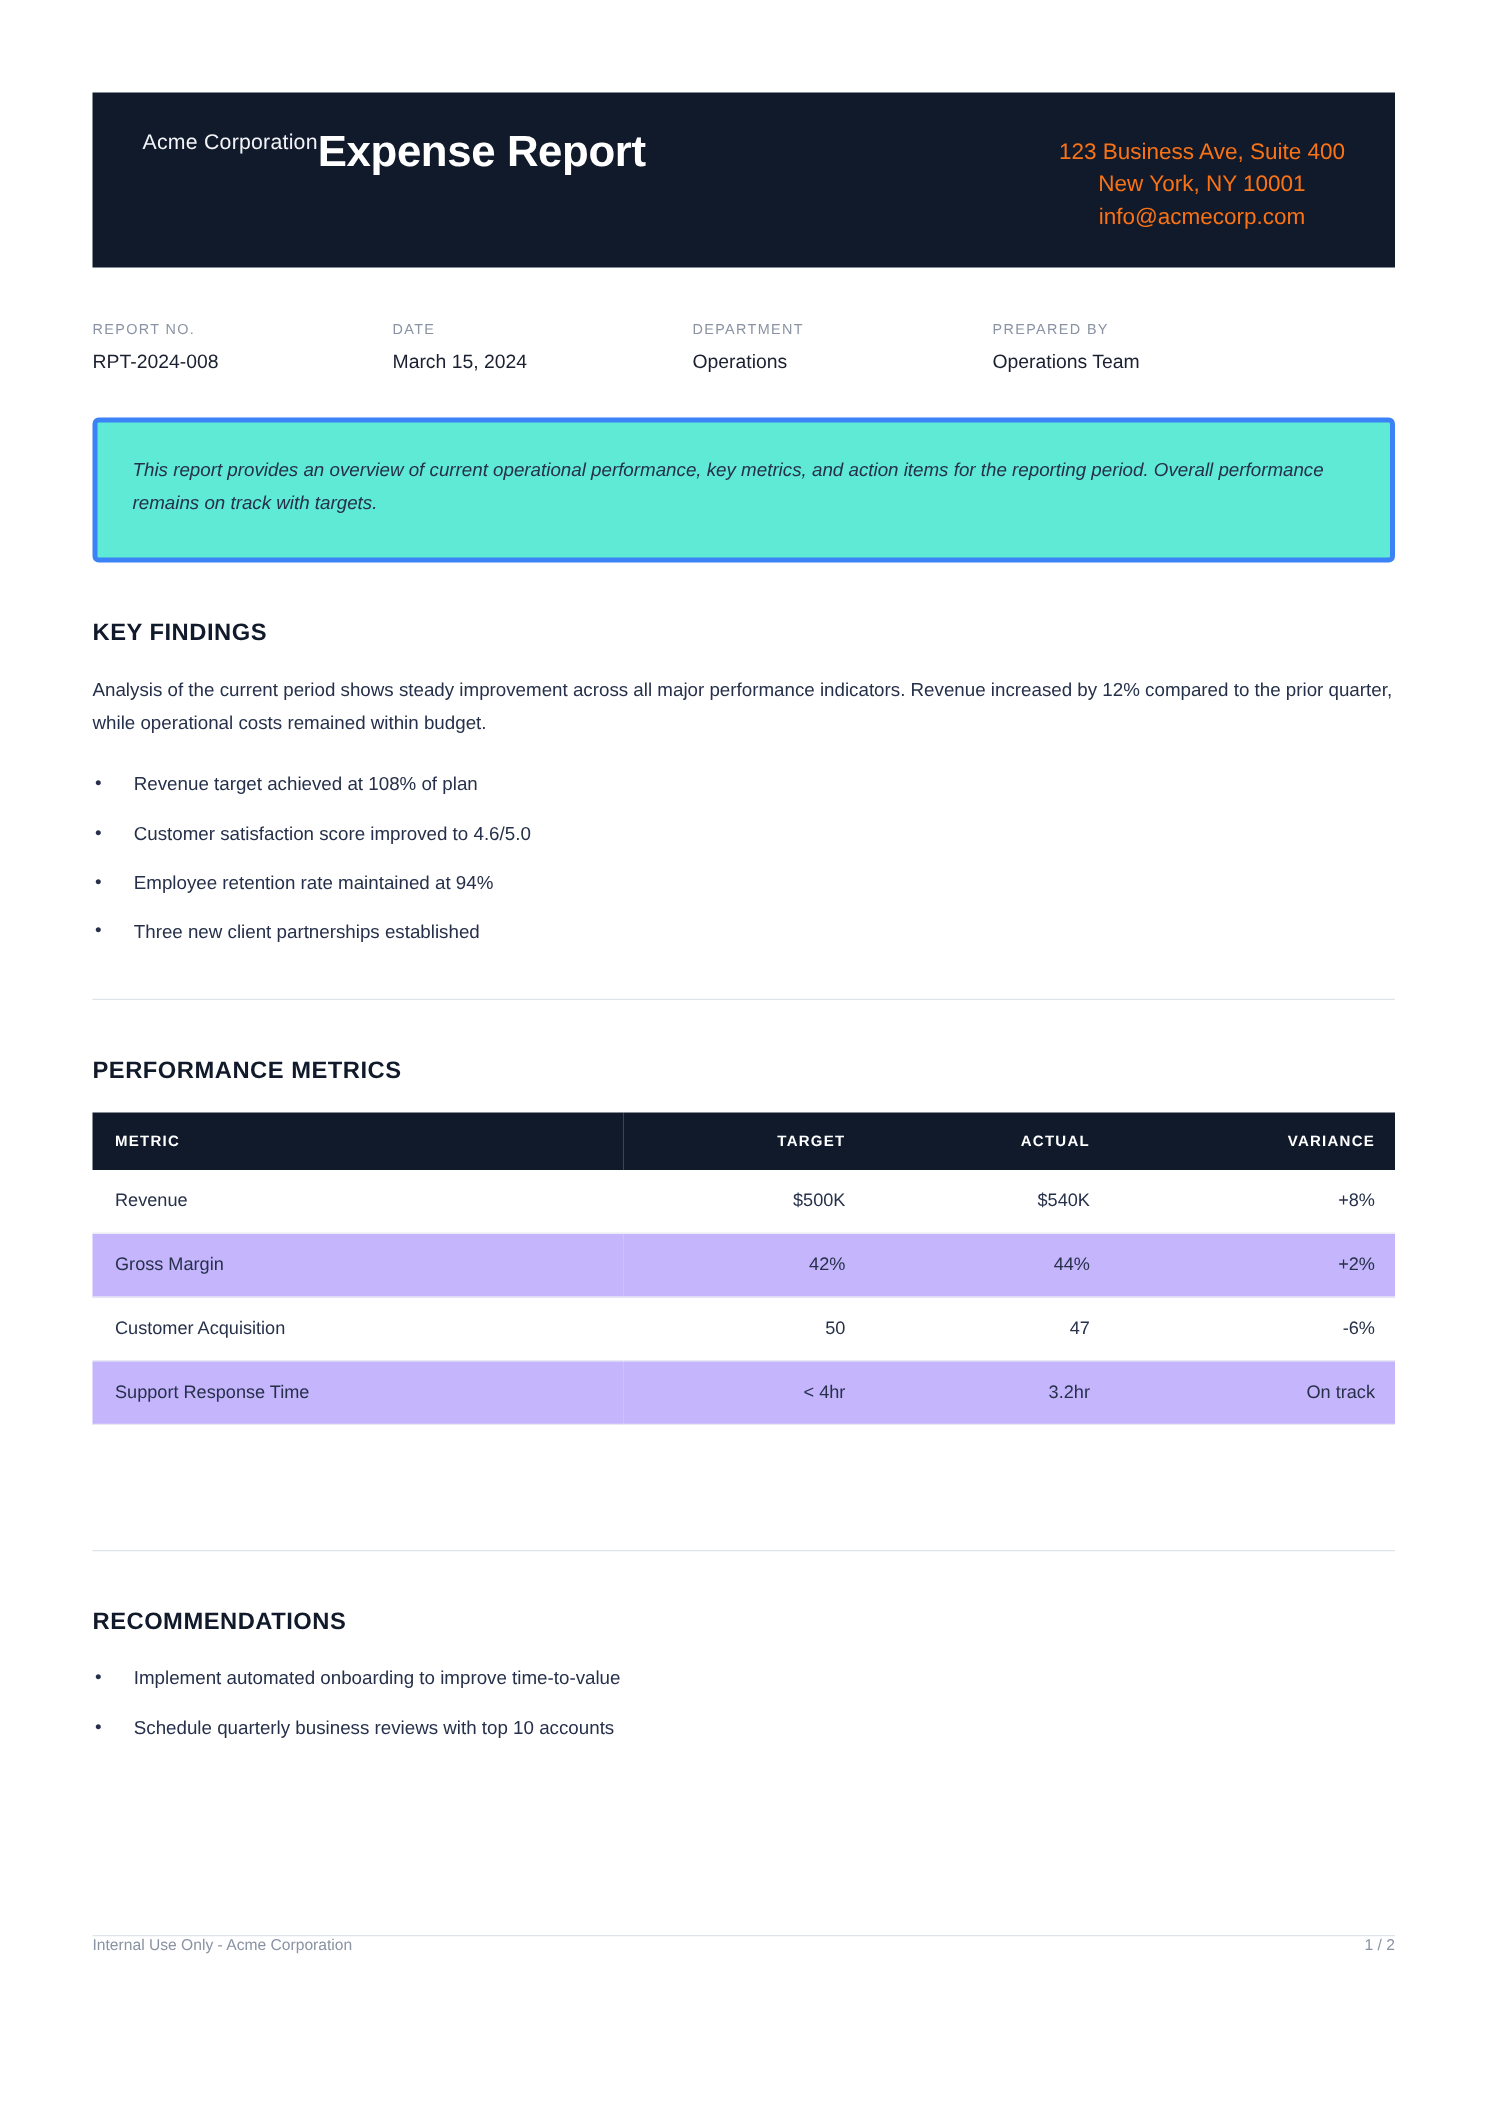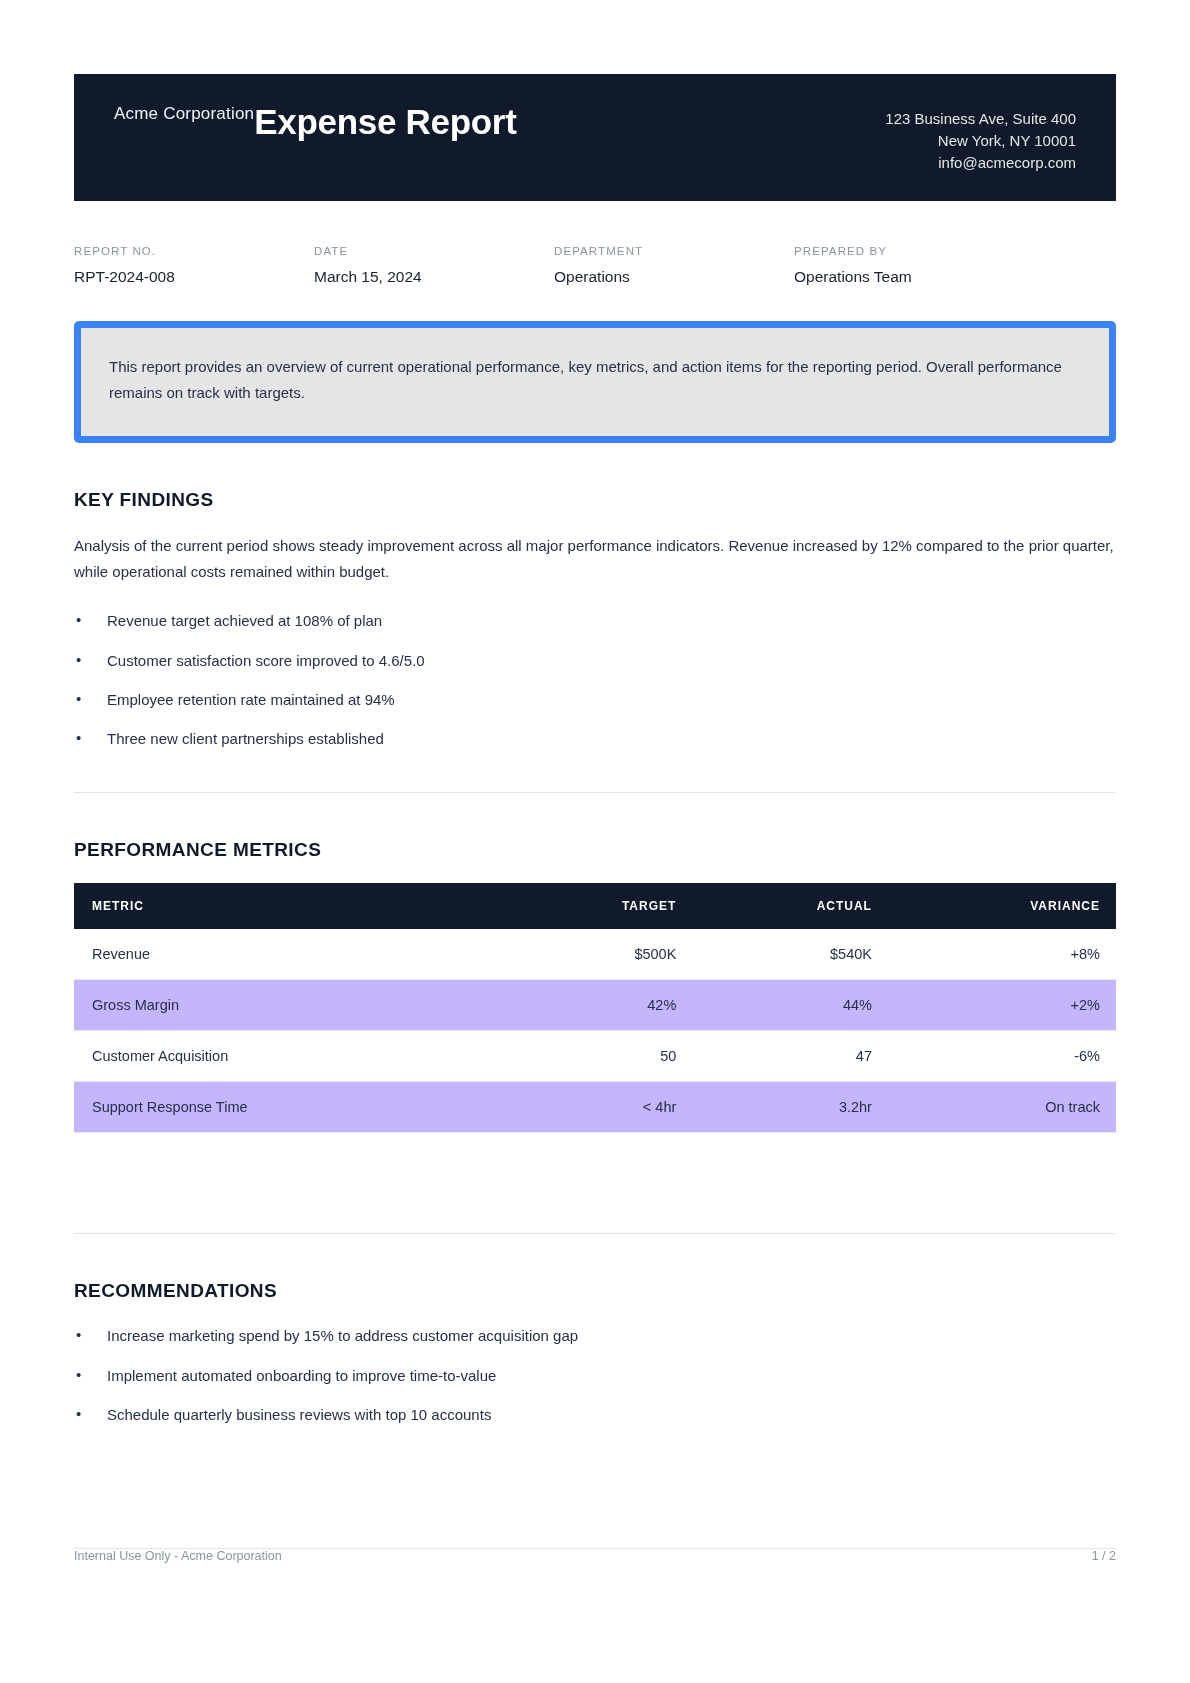--- a/index.html
+++ b/index.html
@@ -44,24 +44,24 @@
     margin-bottom: 12px;
   }
   .doc-title {
     font-size: 35px;
     font-weight: bold;
     letter-spacing: -0.3px;
     line-height: 1.05;
     color: #ffffff;
   }
   .banner-right {
-    text-align: right;
-    font-size: 15px;
+    text-align: center;
+    font-size: 18px;
     line-height: 1.45;
-    color: #e5e5e5;
+    color: #f97316;
     padding-top: 4px;
   }
 
   
   .meta-row {
     display: flex;
     margin-top: 44px;
   }
   .meta-block {
     width: 240px;
@@ -74,26 +74,27 @@
     margin-bottom: 11px;
   }
   .meta-value {
     font-size: 15.5px;
     color: #1a2030;
   }
 
   
   .summary-box {
     margin-top: 35px;
-    border: 7px solid #3b82f6;
+    border: 4px solid #3b82f6;
     border-radius: 5px;
-    background: #e5e5e5;
+    background: #5eead4;
     padding: 26px 28px 30px 28px;
     min-height: 96px;
     box-sizing: border-box;
+    font-style: italic;
   }
   .summary-text {
     font-size: 15px;
     line-height: 1.72;
     color: #26304a;
   }
 
   
   .section {
     margin-top: 46px;
@@ -278,21 +279,20 @@
         </tr>
       </tbody>
     </table>
   </div>
 
   <hr class="divider" style="margin-top:100px;">
 
   <div class="section">
     <h2 class="section-title">RECOMMENDATIONS</h2>
     <ul class="bullets">
-      <li>Increase marketing spend by 15% to address customer acquisition gap</li>
       <li>Implement automated onboarding to improve time-to-value</li>
       <li>Schedule quarterly business reviews with top 10 accounts</li>
     </ul>
   </div>
 
   <div class="footer">
     <div>Internal Use Only - Acme Corporation</div>
     <div>1 / 2</div>
   </div>
 

